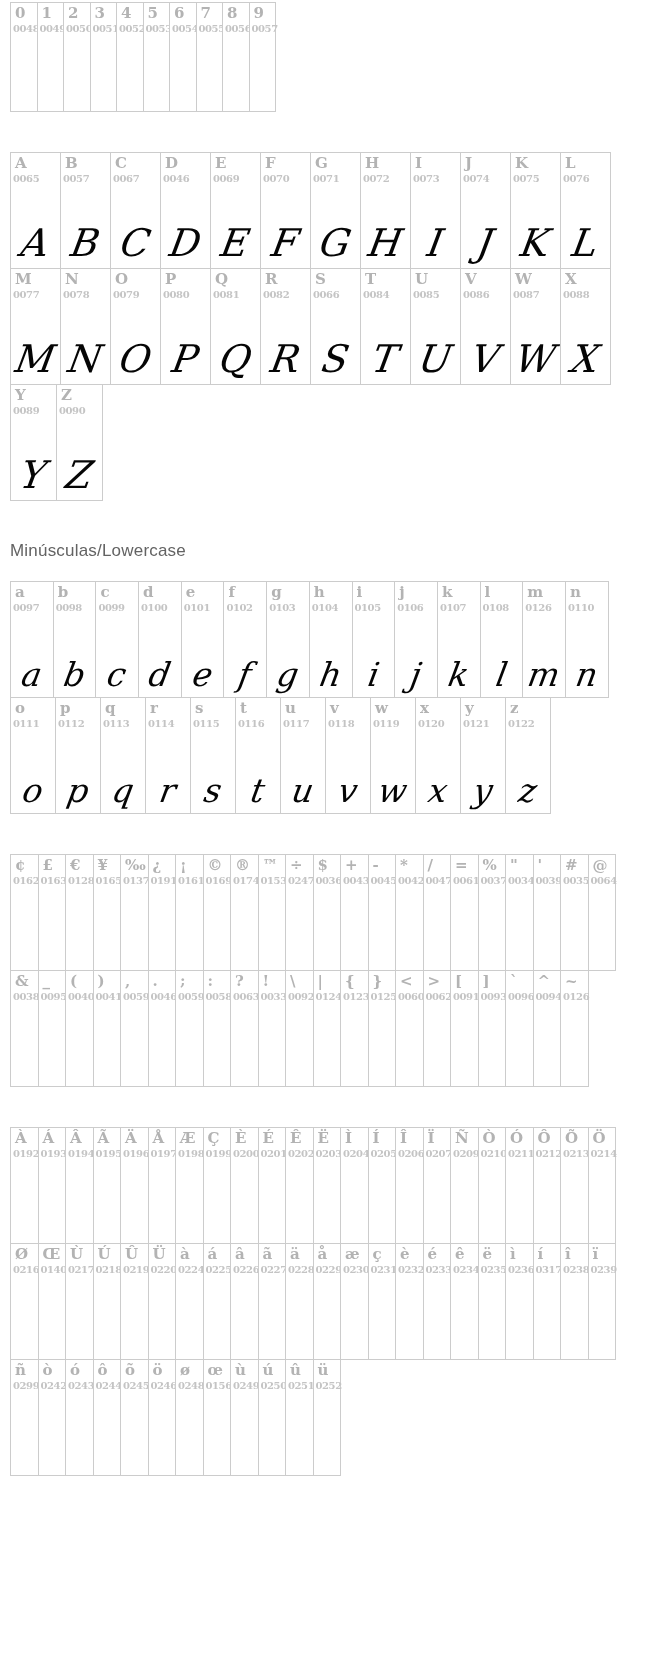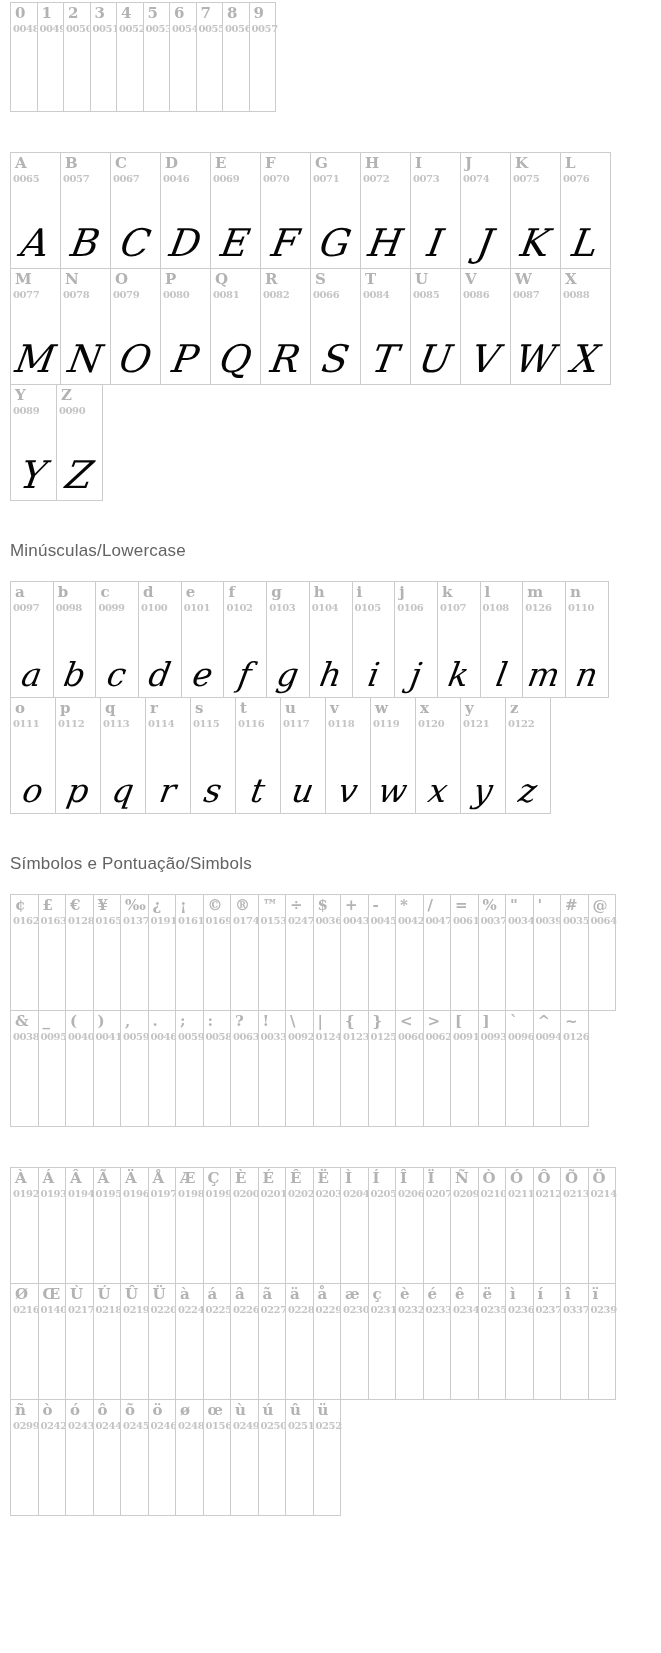--- a/index.html
+++ b/index.html
@@ -385,21 +385,20 @@
           </div>
           <div class="cell" style="width: 46px;">
             <span class="ch">z</span>
             <span class="code">0122</span>
             <span class="glyph" style="font-size: 33px;">z</span>
           </div>
         </div>
       </div>
     </section>
     <section class="charmap-section">
-      <h2 class="section-title">Símbolos e Pontuação/Simbols</h2>
       <div class="grid">
         <div class="grid-row" style="height: 117px;">
           <div class="cell" style="width: 28.5px;">
             <span class="ch">¢</span>
             <span class="code">0162</span>
           </div>
           <div class="cell" style="width: 28.5px;">
             <span class="ch">£</span>
             <span class="code">0163</span>
           </div>
@@ -736,25 +735,25 @@
           <div class="cell" style="width: 28.5px;">
             <span class="ch">ë</span>
             <span class="code">0235</span>
           </div>
           <div class="cell" style="width: 28.5px;">
             <span class="ch">ì</span>
             <span class="code">0236</span>
           </div>
           <div class="cell" style="width: 28.5px;">
             <span class="ch">í</span>
-            <span class="code">0237</span>
+            <span class="code">0317</span>
           </div>
           <div class="cell" style="width: 28.5px;">
             <span class="ch">î</span>
-            <span class="code">0337</span>
+            <span class="code">0238</span>
           </div>
           <div class="cell" style="width: 28.5px;">
             <span class="ch">ï</span>
             <span class="code">0239</span>
           </div>
         </div>
         <div class="grid-row" style="height: 117px;">
           <div class="cell" style="width: 28.5px;">
             <span class="ch">ñ</span>
             <span class="code">0299</span>

